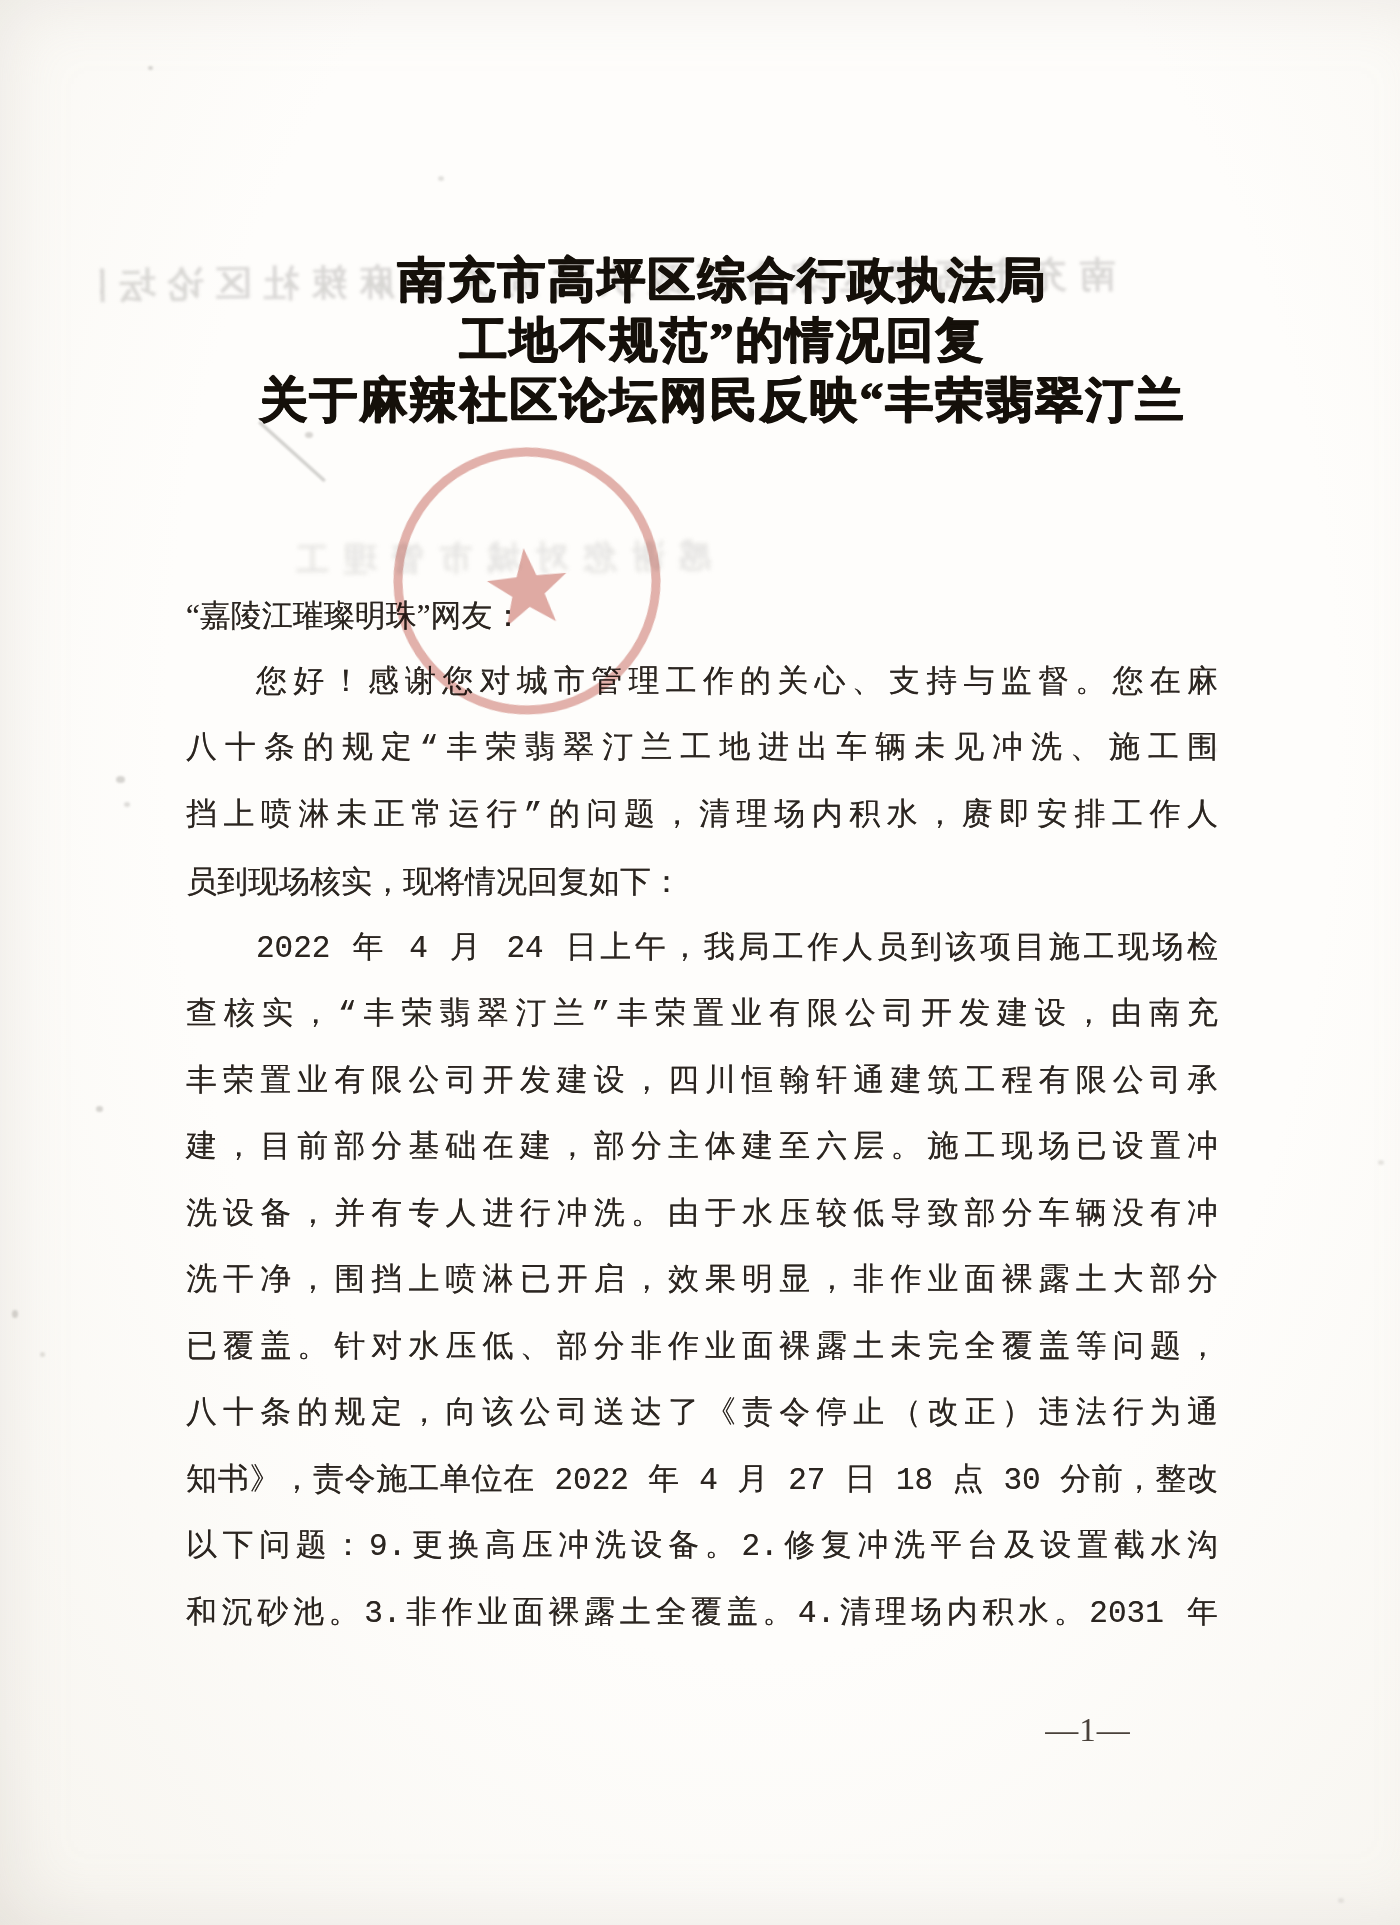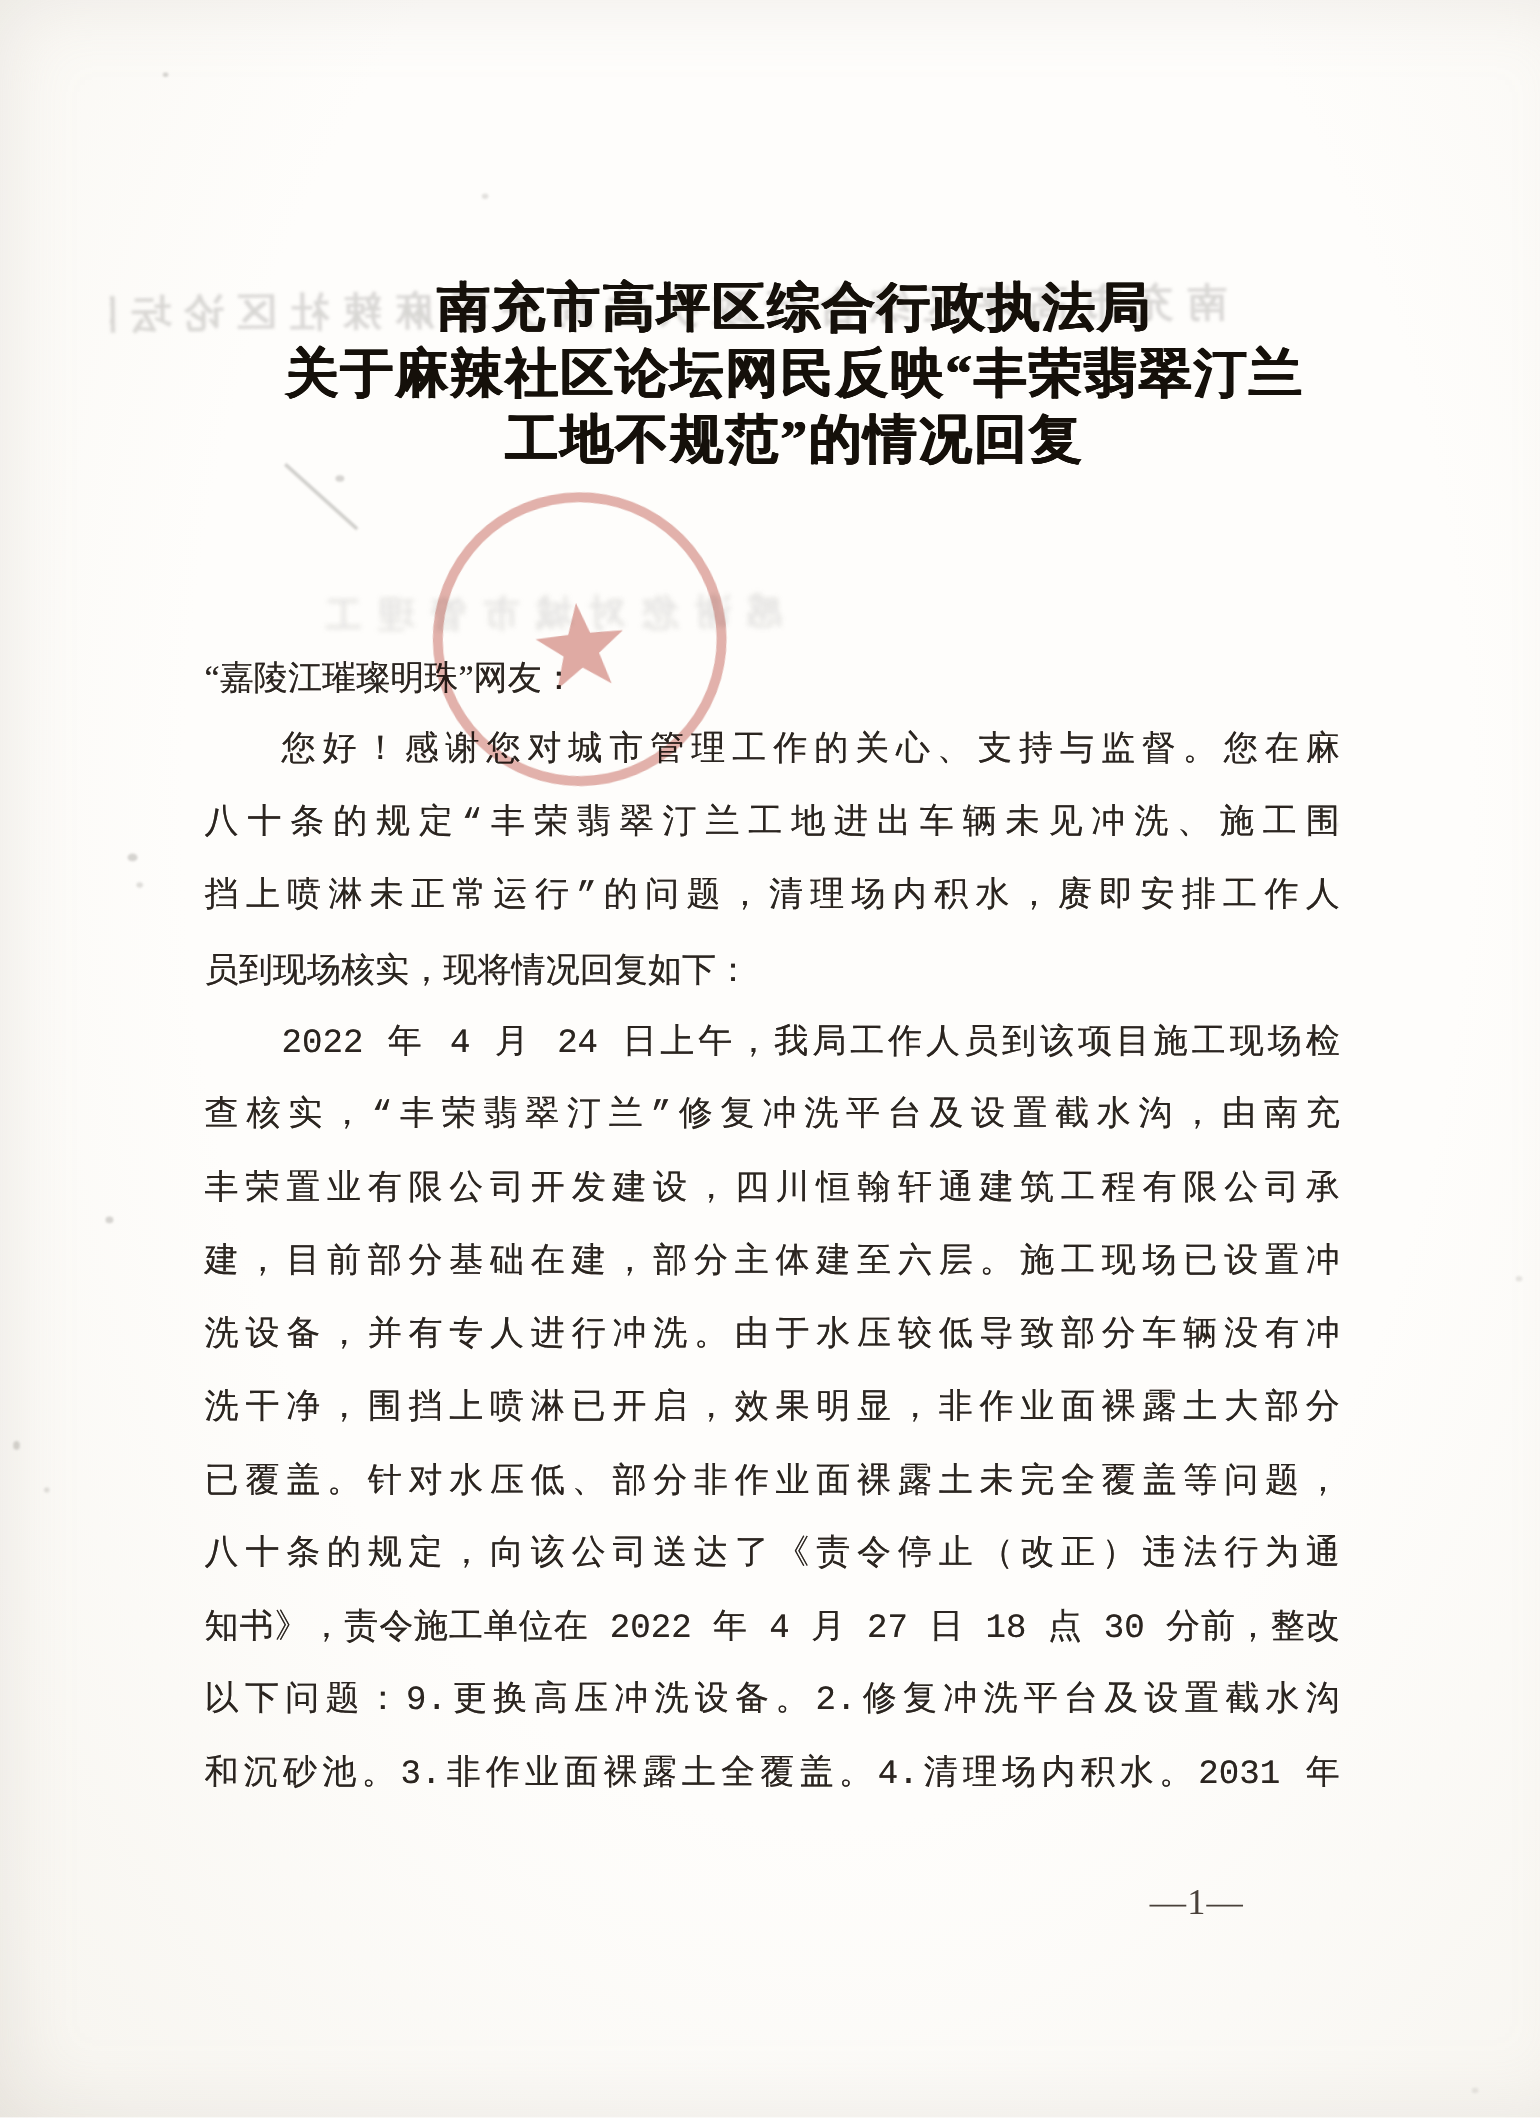--- a/index.html
+++ b/index.html
@@ -121,32 +121,32 @@
   <div class="speck" style="left:124px; top:802px; width:6px; height:5px; opacity:.8;"></div>
   <div class="speck" style="left:96px;  top:1106px; width:7px; height:6px;"></div>
   <div class="speck" style="left:12px;  top:1310px; width:6px; height:8px;"></div>
   <div class="speck" style="left:40px;  top:1352px; width:5px; height:5px; opacity:.7;"></div>
   <div class="speck" style="left:1378px; top:1160px; width:6px; height:5px; opacity:.6;"></div>
   <div class="speck" style="left:1212px; top:748px; width:5px; height:4px; opacity:.6;"></div>
   <div class="speck" style="left:1338px; top:1898px; width:6px; height:5px; opacity:.5;"></div>
 
   <div class="title-block">
     <div class="title-line">南充市高坪区综合行政执法局</div>
+    <div class="title-line">工地不规范”的情况回复</div>
     <div class="title-line">关于麻辣社区论坛网民反映“丰荣翡翠汀兰</div>
-    <div class="title-line">工地不规范”的情况回复</div>
   </div>
 
   <div class="body-block">
     <div class="line">“嘉陵江璀璨明珠”网友：</div>
     <div class="line just indent">您好！感谢您对城市管理工作的关心、支持与监督。您在麻</div>
     <div class="line just">八十条的规定“丰荣翡翠汀兰工地进出车辆未见冲洗、施工围</div>
     <div class="line just">挡上喷淋未正常运行”的问题，清理场内积水，赓即安排工作人</div>
     <div class="line">员到现场核实，现将情况回复如下：</div>
     <div class="line just indent">2022 年 4 月 24 日上午，我局工作人员到该项目施工现场检</div>
-    <div class="line just">查核实，“丰荣翡翠汀兰”修复冲洗平台及设置截水沟，由南充</div>
+    <div class="line just">查核实，“丰荣翡翠汀兰”丰荣置业有限公司开发建设，由南充</div>
     <div class="line just">丰荣置业有限公司开发建设，四川恒翰轩通建筑工程有限公司承</div>
     <div class="line just">建，目前部分基础在建，部分主体建至六层。施工现场已设置冲</div>
     <div class="line just">洗设备，并有专人进行冲洗。由于水压较低导致部分车辆没有冲</div>
     <div class="line just">洗干净，围挡上喷淋已开启，效果明显，非作业面裸露土大部分</div>
     <div class="line just">已覆盖。针对水压低、部分非作业面裸露土未完全覆盖等问题，</div>
     <div class="line just">八十条的规定，向该公司送达了《责令停止（改正）违法行为通</div>
     <div class="line just">知书》，责令施工单位在 2022 年 4 月 27 日 18 点 30 分前，整改</div>
     <div class="line just">以下问题：9.更换高压冲洗设备。2.修复冲洗平台及设置截水沟</div>
     <div class="line just">和沉砂池。3.非作业面裸露土全覆盖。4.清理场内积水。2031 年</div>
   </div>

